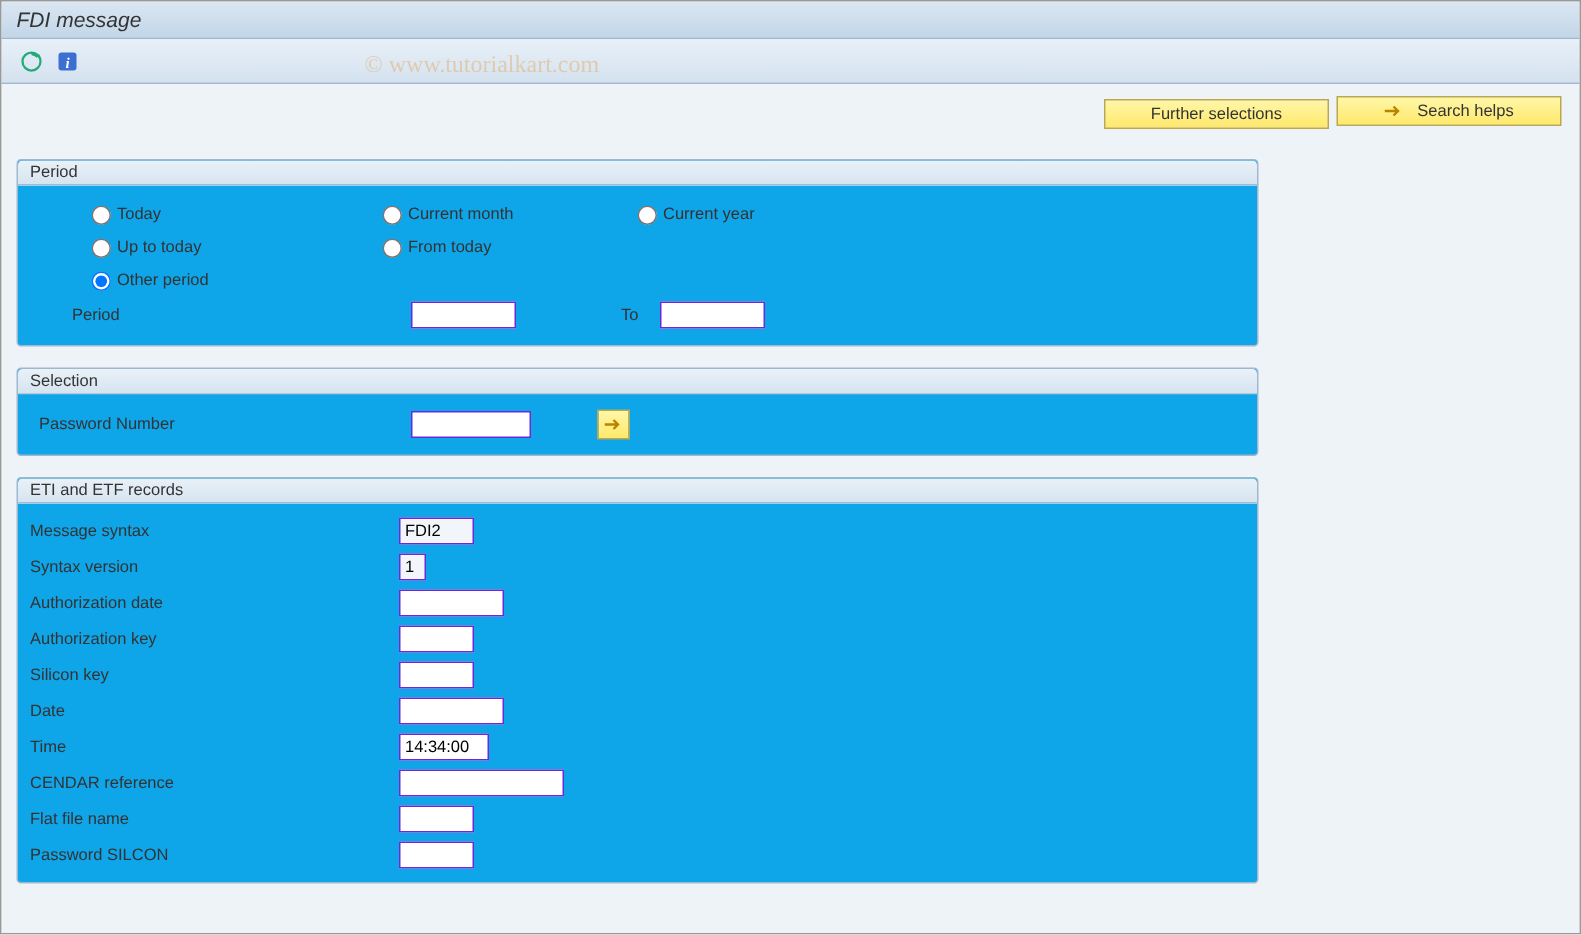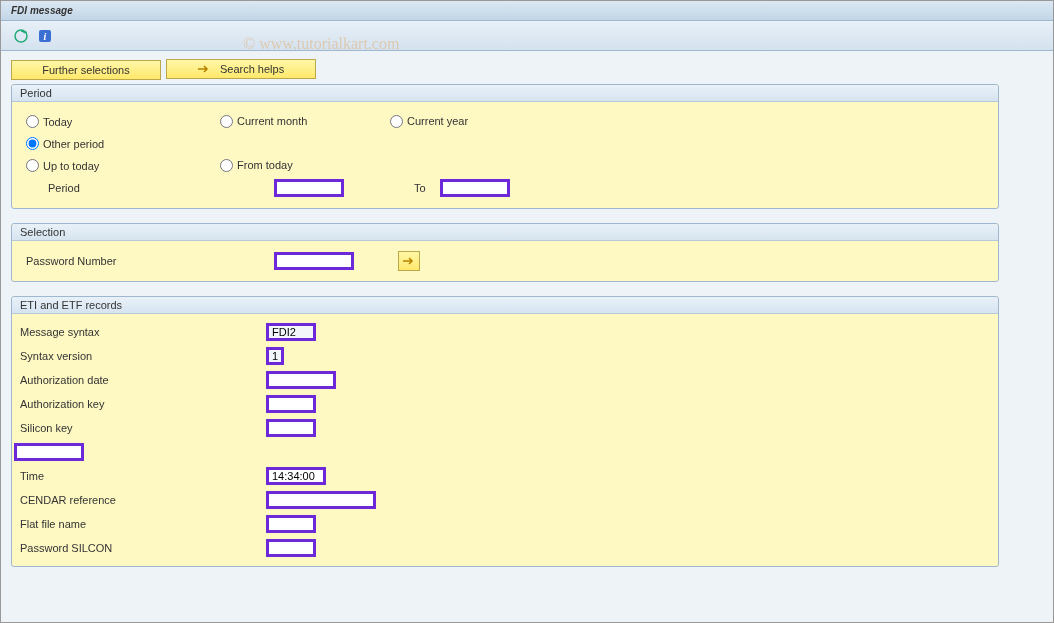--- a/index.html
+++ b/index.html
@@ -15,22 +15,22 @@
     height: 623px;
     border: 1px solid #999;
     background: #f2f2f2;
     position: relative;
     overflow: hidden;
   }
   .titlebar {
     background: linear-gradient(#dbe7f2, #c2d6e8);
     border-bottom: 1px solid #9fb8cf;
     padding: 4px 10px;
-    font-size: 10px;
-    font-weight: bold;
+    font-size: 14px;
+    font-weight: normal;
     font-style: italic;
     color: #333;
   }
   .toolbar {
     background: linear-gradient(#e8f0f8, #d4e2ef);
     border-bottom: 1px solid #9fb8cf;
     padding: 4px 10px;
     height: 30px;
     display: flex;
     align-items: center;
@@ -43,70 +43,70 @@
     height: 18px;
     margin-right: 4px;
     cursor: pointer;
   }
   .content {
     padding: 8px 10px;
     background: #eef3f8;
     height: calc(623px - 22px - 30px);
     overflow: hidden;
   }
-  .btnrow { margin-bottom: 4px; }
+  .btnrow { margin-bottom: 20px; text-align: right; }
   .yellow-btn {
     display: inline-flex;
     align-items: center;
     background: linear-gradient(#fff7a8, #ffe86b);
     border: 1px solid #bba84a;
     padding: 2px 14px;
     height: 20px;
     cursor: pointer;
     color: #333;
     margin-right: 2px;
     min-width: 150px;
     justify-content: center;
   }
   .panel {
-    background: #fef9c3;
+    background: #0ea5e9;
     border: 1px solid #9fb8cf;
     border-radius: 3px;
     margin-bottom: 14px;
     padding: 0;
-    width: 988px;
+    width: 828px;
   }
   .panel-title {
     background: linear-gradient(#e9f1f8,#d6e4f0);
     border-bottom: 1px solid #b6c9da;
     padding: 2px 8px;
     font-size: 11px;
     border-radius: 3px 3px 0 0;
   }
   .panel-body {
     padding: 8px 14px;
   }
   .radio-row {
     display: flex;
     align-items: center;
     height: 22px;
   }
-  .rcol1 { width: 194px; display:flex; align-items:flex-end;}
+  .rcol1 { width: 194px; display:flex; align-items:center;margin-left:35px;}
   .rcol2 { width: 170px; display:flex; align-items:center;}
   .rcol3 { width: 170px; display:flex; align-items:center;}
   input[type=radio] { margin: 0 4px 0 0; }
   .field-row {
     display: flex;
     align-items: center;
     height: 24px;
   }
   .lbl { width: 248px; padding-left: 6px;}
   .tinput {
     background: #fff;
-    border: 3px solid #6d28d9;
+    border: 1px solid #6d28d9;
     height: 18px;
     padding: 1px 3px;
     font-size: 11px;
     font-family: Arial,sans-serif;
   }
   .pale { background: #f2f6fa; }
   .w50 { width: 50px; }
   .w18 { width: 18px; }
   .w70 { width: 70px; }
   .w110 { width: 110px; }
@@ -184,32 +184,32 @@
               <input type="radio" name="p" style="">
               <span>Current month</span>
             </label>
           <label class="rcol3">
               <input type="radio" name="p" style="">
               <span>Current year</span>
             </label>
         </div>
         <div class="radio-row">
           <label class="rcol1">
+              <input type="radio" name="p" style="">
+              <span>Up to today</span>
+            </label>
+          <label class="rcol2">
+              <input type="radio" name="p" style="">
+              <span>From today</span>
+            </label>
+        </div>
+        <div class="radio-row">
+          <label class="rcol1">
               <input type="radio" name="p" checked="" style="">
               <span>Other period</span>
-            </label>
-        </div>
-        <div class="radio-row">
-          <label class="rcol1">
-              <input type="radio" name="p" style="">
-              <span>Up to today</span>
-            </label>
-          <label class="rcol2">
-              <input type="radio" name="p" style="">
-              <span>From today</span>
             </label>
         </div>
         <div class="field-row indent">
           <span style="width:226px">Period</span>
           <input class="tinput w70" value="" style="">
           <span class="to-lbl">To</span>
           <input class="tinput w70" value="" style="">
         </div>
       </div>
     </div>
@@ -246,20 +246,21 @@
           </div>
           <div class="field-row">
             <span class="lbl">Authorization key</span>
             <input class="tinput w50" style="">
           </div>
           <div class="field-row">
             <span class="lbl">Silicon key</span>
             <input class="tinput w50" style="">
           </div>
           <div class="field-row">
+            <span class="lbl">Date</span>
             <input class="tinput w70" style="">
           </div>
           <div class="field-row">
             <span class="lbl">Time</span>
             <input class="tinput w60" value="14:34:00" style="">
           </div>
           <div class="field-row">
             <span class="lbl">CENDAR reference</span>
             <input class="tinput w110" style="">
           </div>

